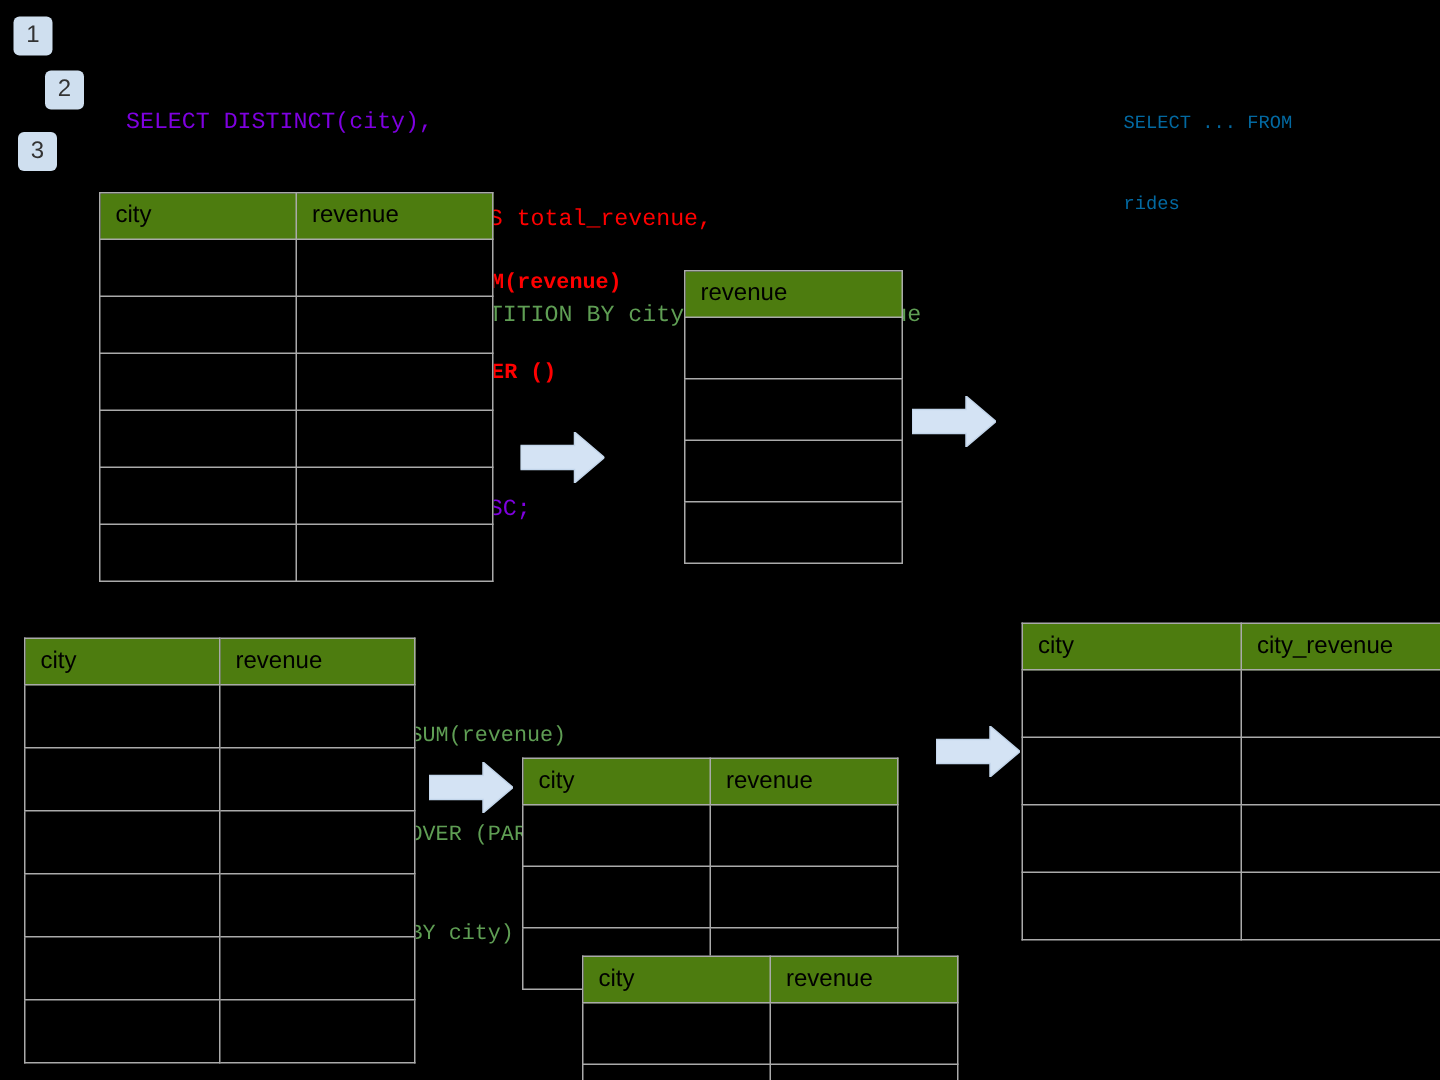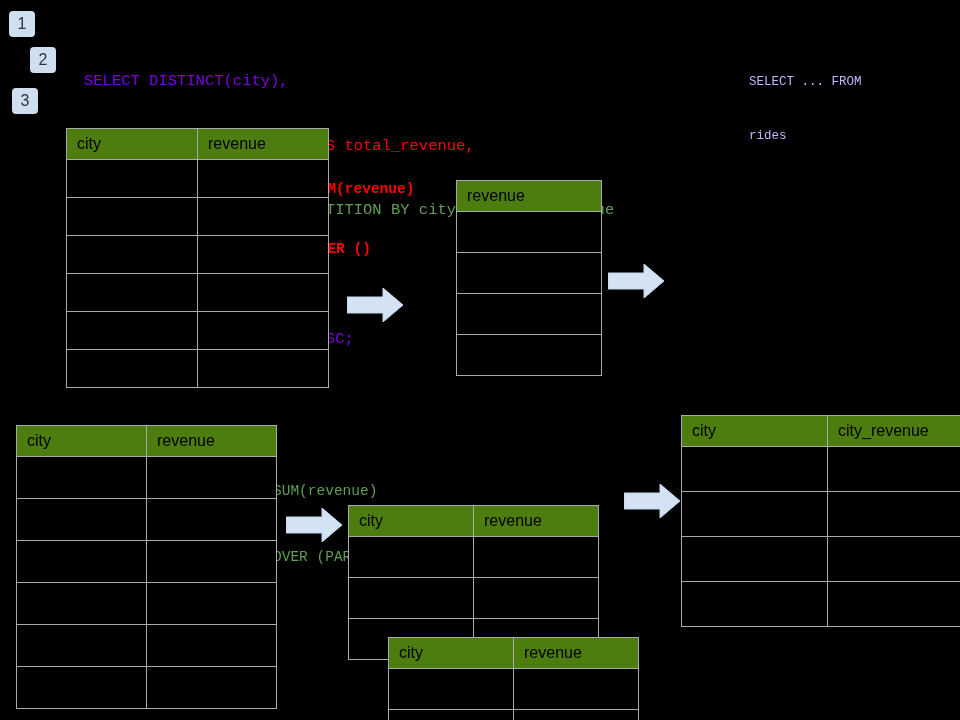--- a/index.html
+++ b/index.html
@@ -49,21 +49,21 @@
 
   
   .annot {
     position: absolute;
     font-family: "Liberation Mono", monospace;
     white-space: pre;
   }
   .annot-small {
     font-size: 12.5px;
     line-height: 18px;
-    color: #c4b5fd;
+    color: #0369a1;
   }
   .annot-red {
     font-size: 14.5px;
     line-height: 20px;
     color: #ff0000;
     font-weight: bold;
   }
   .annot-green {
     font-size: 14.5px;
     line-height: 22px;
@@ -130,20 +130,21 @@
   </div>
 
   <div class="annot annot-red" style="left:310px; top:139px;">
     <div>SUM(revenue)</div>
     <div>OVER ()</div>
   </div>
 
   <div class="annot annot-green" style="left:273px; top:436px;">
     <div>SUM(revenue)</div>
     <div>OVER (PARTITION</div>
+    <div>BY city)</div>
   </div>
 
   <table class="tbl" style="left:66px; top:128px; width:240px;">
     <tbody>
         <tr>
       <td class="hd" style="width:120px;">city</td>
       <td class="hd" style="width:120px;">revenue</td>
     </tr>
     <tr>
           <td style="height:37px;"></td>

